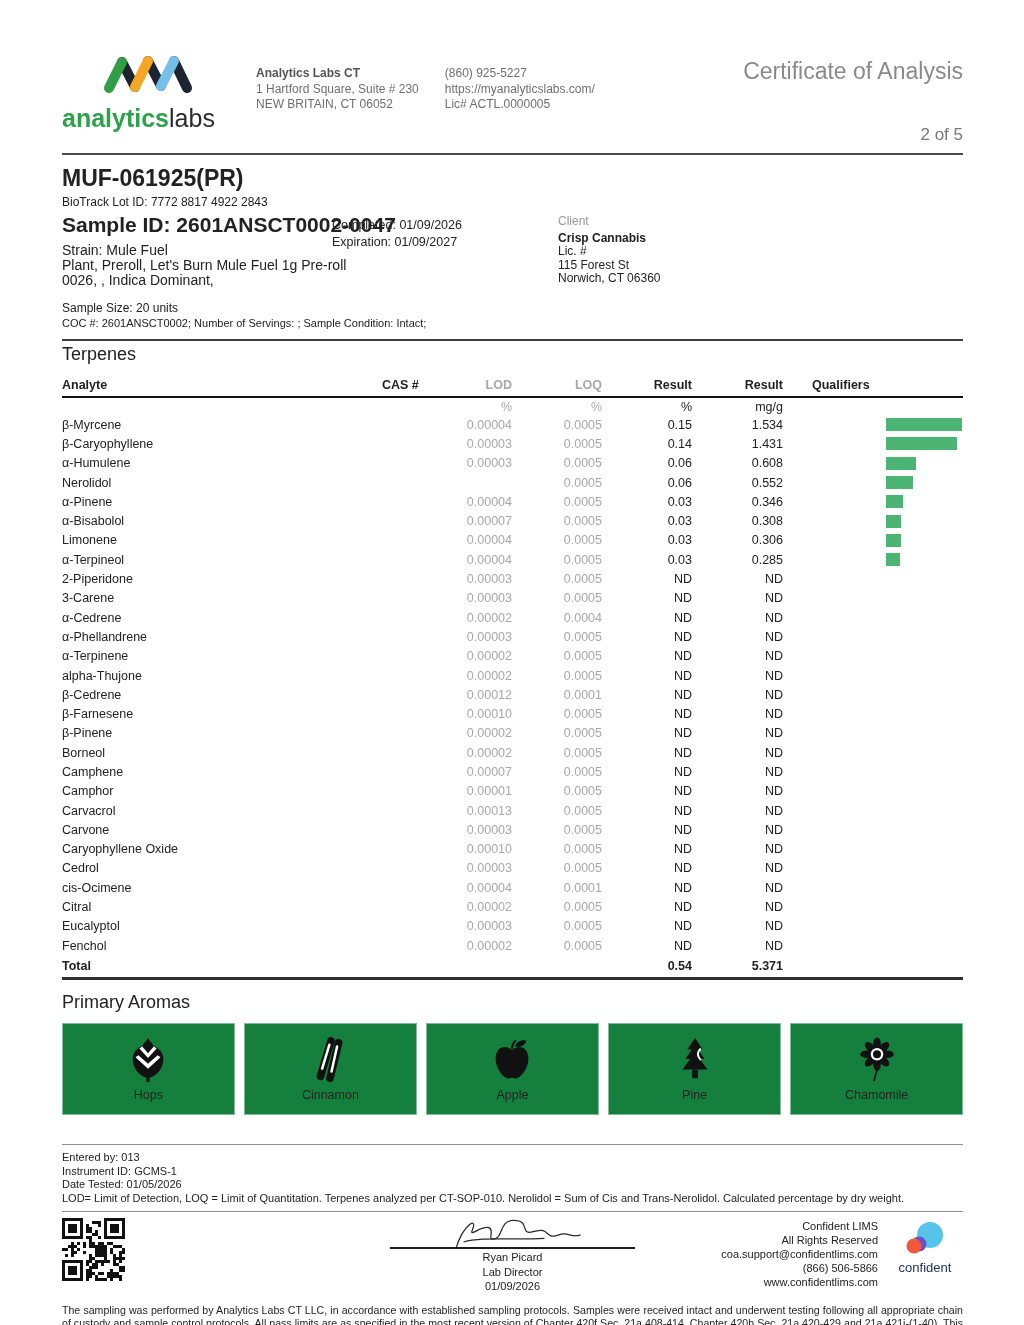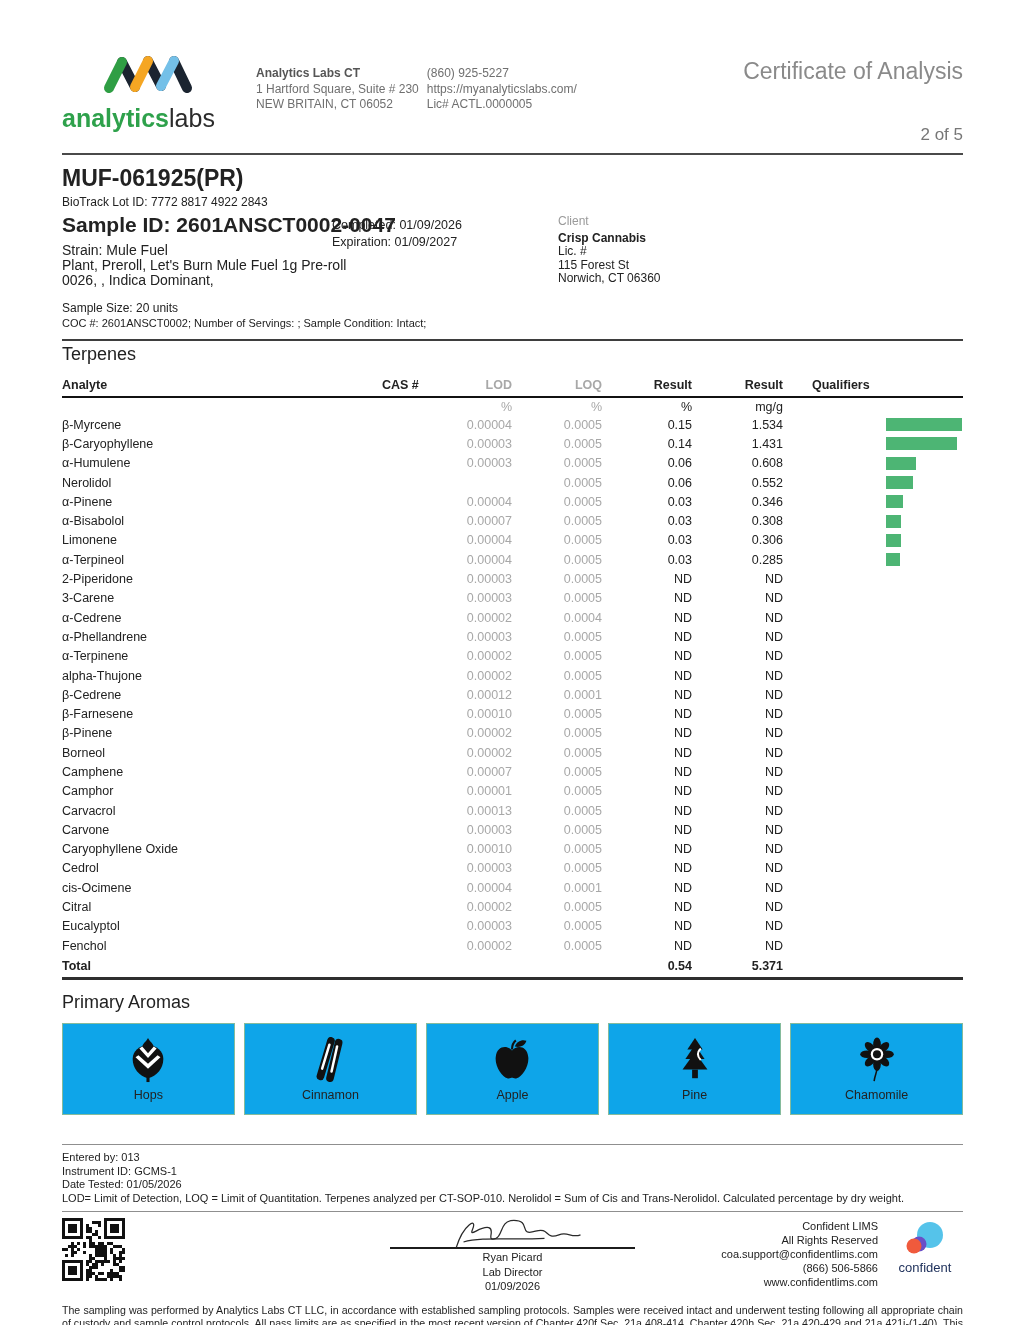--- a/index.html
+++ b/index.html
@@ -9,21 +9,21 @@
 
   
   .header{display:flex;align-items:flex-start;padding-top:50px;border-bottom:2px solid #4a4a4a;padding-bottom:8px;}
   .logo{width:178px;}
   .logo-mark{display:block;margin-left:40px;}
   .logo-text{font-size:25px;margin-top:6px;white-space:nowrap;}
   .logo-text .lt1{color:#2ea14b;font-weight:bold;}
   .logo-text .lt2{color:#2b2b2b;}
   .labinfo{margin-left:16px;font-size:12px;line-height:15.5px;color:#6f6f6f;padding-top:16px;}
   .labinfo .ln1{font-weight:bold;color:#555;}
-  .labinfo2{margin-left:8px;font-size:12px;line-height:15.5px;color:#6f6f6f;padding-top:16px;}
+  .labinfo2{margin-left:26px;font-size:12px;line-height:15.5px;color:#6f6f6f;padding-top:16px;}
   .head-right{margin-left:auto;text-align:right;padding-top:8px;}
   .doc-title{font-size:23px;color:#8a8a8a;}
   .page-num{font-size:17px;color:#777;margin-top:40px;}
 
   
   .muf-title{font-size:23px;font-weight:bold;margin:10px 0 3px;}
   .biotrack{font-size:12px;margin-bottom:4px;}
   .sample-mid{position:relative;height:80px;}
   .sample-id{font-size:21px;font-weight:bold;margin-bottom:6px;}
   .strain-lines{font-size:14px;line-height:15px;}
@@ -45,21 +45,21 @@
   .t-gray{color:#a8a8a8;}
   .t-qual{padding-left:103px;}
   .t-qual-head{padding-left:29px;text-align:left;}
   .t-bar{height:13px;background:#4db574;}
   .t-total{font-weight:bold;height:22px;border-bottom:3px solid #2f2f2f;}
 
   
   .aromas-title{font-size:18px;margin:12px 0 10px;}
   .aroma-row{display:flex;gap:9.5px;}
   .aroma-box{flex:1;height:90px;border:1.5px solid #85bb9c;display:flex;flex-direction:column;
-             align-items:center;justify-content:center;gap:5px;background:#0ea5e9;}
+             align-items:center;justify-content:center;gap:5px;background:#15803d;}
   .aroma-icon svg{width:46px;height:46px;display:block;}
   .aroma-label{font-size:12.5px;}
 
   
   .f-rule{border-top:1px solid #8f8f8f;margin-top:29px;}
   .f-notes{font-size:11px;line-height:13.5px;margin-top:6px;}
   .f-rule2{border-top:1px solid #8f8f8f;margin-top:6px;}
   .sig-row{position:relative;height:72px;margin-top:3px;}
   .qr{position:absolute;left:0;top:3px;}
   .sig-block{position:absolute;left:328px;width:245px;text-align:center;}

